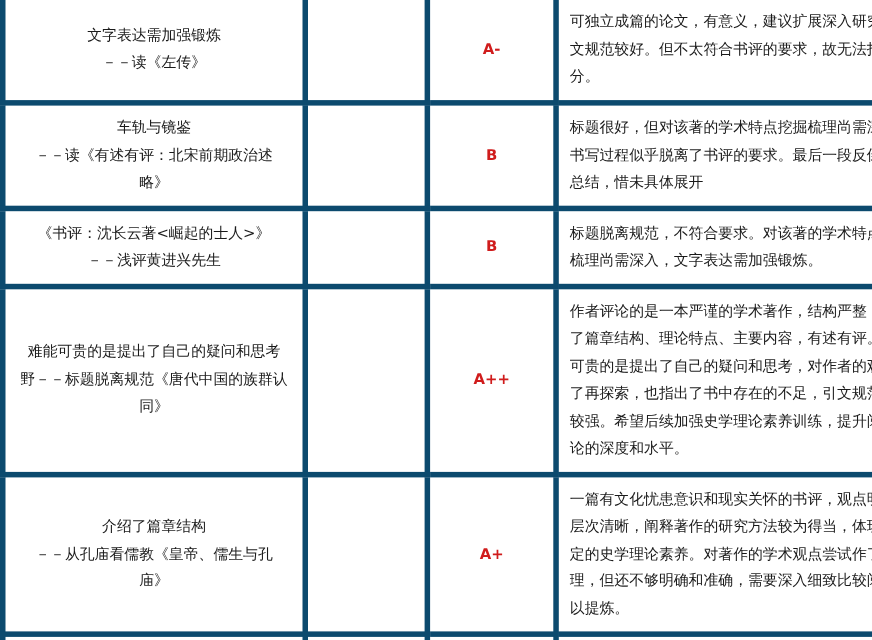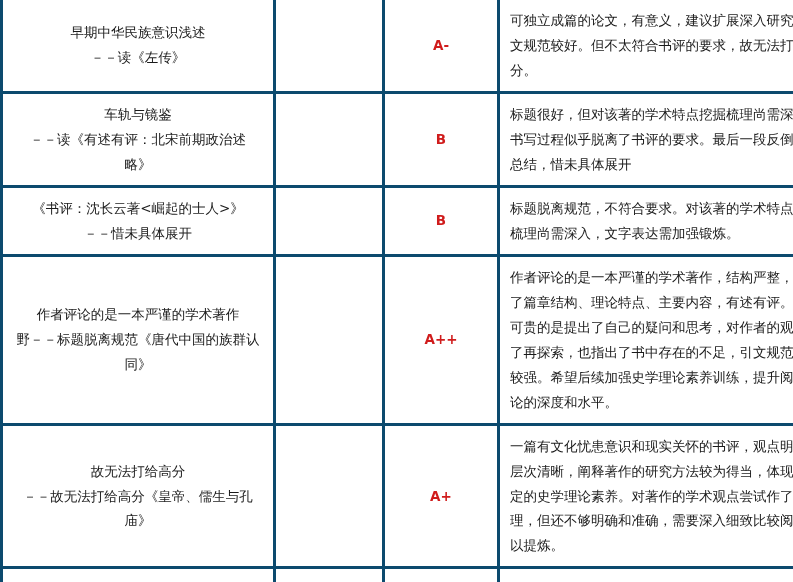--- a/index.html
+++ b/index.html
@@ -13,21 +13,21 @@
     font-family: "DejaVu Sans", "Liberation Sans", sans-serif;
     color: #1a1a1a;
     overflow: hidden;
   }
   table.grade-table {
     border-collapse: collapse;
     width: 793px;
     table-layout: fixed;
   }
   table.grade-table td {
-    border: 3px solid #0c4a6e;
+    border: 5px solid #0c4a6e;
     vertical-align: middle;
     padding: 8px 10px;
     font-size: 13.5px;
     line-height: 1.85;
   }
   td.col-title {
     width: 250px;
     text-align: center;
   }
   td.col-blank {
@@ -55,21 +55,21 @@
   }
 </style>
 </head>
 <body>
 
 <table class="grade-table">
   <tbody>
 
     <tr>
       <td class="col-title cut-top">
-        <span class="title-line">早期中华民族意识浅述</span>
+        <span class="title-line">文字表达需加强锻炼</span>
         <span class="title-line">－－读《左传》</span>
       </td>
       <td class="col-blank cut-top"></td>
       <td class="col-grade cut-top">A-</td>
       <td class="col-comment cut-top">可独立成篇的论文，有意义，建议扩展深入研究。引文规范较好。但不太符合书评的要求，故无法打给高分。</td>
     </tr>
 
     <tr>
       <td class="col-title">
         <span class="title-line">车轨与镜鉴</span>
@@ -77,42 +77,42 @@
         <span class="title-line">略》</span>
       </td>
       <td class="col-blank"></td>
       <td class="col-grade">B</td>
       <td class="col-comment">标题很好，但对该著的学术特点挖掘梳理尚需深入，书写过程似乎脱离了书评的要求。最后一段反倒有所总结，惜未具体展开</td>
     </tr>
 
     <tr>
       <td class="col-title">
         <span class="title-line">《书评：沈长云著&lt;崛起的士人&gt;》</span>
-        <span class="title-line">－－惜未具体展开</span>
+        <span class="title-line">－－浅评黄进兴先生</span>
       </td>
       <td class="col-blank"></td>
       <td class="col-grade">B</td>
       <td class="col-comment">标题脱离规范，不符合要求。对该著的学术特点挖掘梳理尚需深入，文字表达需加强锻炼。</td>
     </tr>
 
     <tr>
       <td class="col-title">
-        <span class="title-line">作者评论的是一本严谨的学术著作</span>
+        <span class="title-line">难能可贵的是提出了自己的疑问和思考</span>
         <span class="title-line">野－－标题脱离规范《唐代中国的族群认</span>
         <span class="title-line">同》</span>
       </td>
       <td class="col-blank"></td>
       <td class="col-grade">A++</td>
       <td class="col-comment">作者评论的是一本严谨的学术著作，结构严整，介绍了篇章结构、理论特点、主要内容，有述有评。难能可贵的是提出了自己的疑问和思考，对作者的观点作了再探索，也指出了书中存在的不足，引文规范意识较强。希望后续加强史学理论素养训练，提升阅读评论的深度和水平。</td>
     </tr>
 
     <tr>
       <td class="col-title">
-        <span class="title-line">故无法打给高分</span>
-        <span class="title-line">－－故无法打给高分《皇帝、儒生与孔</span>
+        <span class="title-line">介绍了篇章结构</span>
+        <span class="title-line">－－从孔庙看儒教《皇帝、儒生与孔</span>
         <span class="title-line">庙》</span>
       </td>
       <td class="col-blank"></td>
       <td class="col-grade">A+</td>
       <td class="col-comment">一篇有文化忧患意识和现实关怀的书评，观点明确、层次清晰，阐释著作的研究方法较为得当，体现了一定的史学理论素养。对著作的学术观点尝试作了梳理，但还不够明确和准确，需要深入细致比较阅读加以提炼。</td>
     </tr>
 
     <tr>
       <td class="col-title">
         

